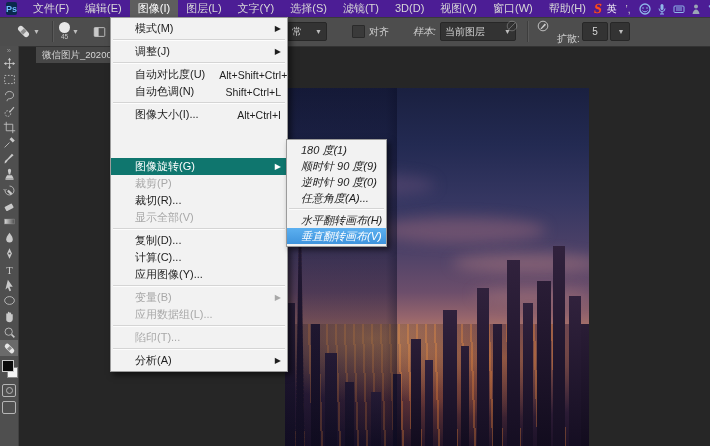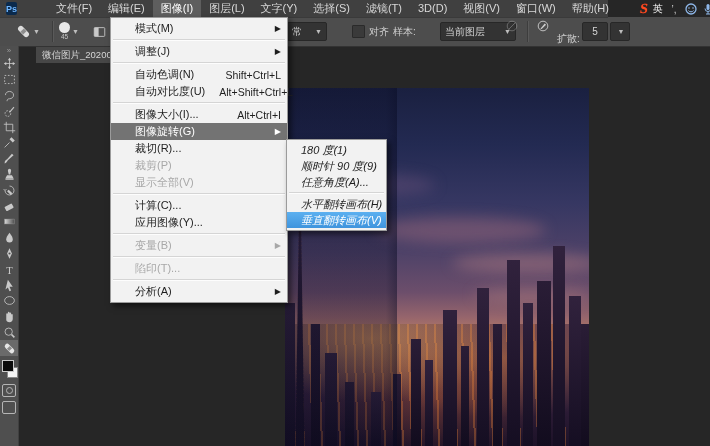--- a/index.html
+++ b/index.html
@@ -1,22 +1,22 @@
 <!DOCTYPE html>
 <html><head>
 <meta charset="utf-8">
 <style>
   html,body{margin:0;padding:0;background:#1e1e1e;}
   #app{position:relative;width:710px;height:446px;overflow:hidden;
        font-family:"Liberation Sans",sans-serif;background:#262626;
        -webkit-font-smoothing:antialiased;}
   
-  #menubar{position:absolute;left:0;top:0;width:608px;height:17px;background:#404040;
+  #menubar{position:absolute;left:0;top:0;width:710px;height:17px;background:#4c1d95;
            display:flex;align-items:center;color:#d8d8d8;font-size:11px;z-index:40;
-           border-bottom:1px solid #3a3a3a;gap:23px;}
+           border-bottom:1px solid #3a3a3a;}
   .ps-logo{width:17px;height:13px;margin:0 8px 0 6px;background:#0a2a4d;border-radius:2px;
            color:#6fb6ff;font-size:9px;font-weight:bold;display:flex;align-items:center;
            justify-content:center;}
   .menu-item{padding:1px 8px;height:15px;line-height:15px;cursor:default;white-space:nowrap;}
   .menu-item.active{background:#5e5e5e;color:#ffffff;}
   #tray{margin-left:auto;display:flex;align-items:center;gap:5px;padding-right:6px;}
   .ime-logo{color:#ff4a1f;font-weight:bold;font-size:14px;font-family:"Liberation Serif",serif;
             text-shadow:0 0 1px #a32;transform:skew(-8deg);}
   .ime-mode{color:#fff;font-size:10px;}
   .tray-ic{width:12px;height:12px;display:inline-block;}
@@ -80,21 +80,21 @@
   .menu-panel{position:absolute;background:#f2f2f2;border:1px solid #9b9b9b;
               box-shadow:3px 3px 6px rgba(0,0,0,.55);z-index:50;padding:2px 0;
               font-size:11px;color:#1e1e1e;}
   #image-menu{left:110px;top:17px;width:176px;}
   #rotate-submenu{left:286px;top:139px;width:99px;font-style:italic;}
   .menu-row{display:flex;align-items:center;height:17px;padding:0 6px 0 24px;white-space:nowrap;}
   #rotate-submenu .menu-row{height:16px;padding-left:14px;}
   .menu-row .sc{margin-left:auto;padding-left:14px;font-size:10.5px;}
   .menu-row .arr{margin-left:auto;font-size:8px;}
   .menu-row.disabled{color:#a8a8a8;}
-  .menu-row.hl{background:#737373;color:#fff;}
+  .menu-row.hl{background:#0f766e;color:#fff;margin-top:35px;}
   .menu-row.hl2{background:linear-gradient(#5cb0f0,#3f94dd);color:#fff;}
   .menu-sep{border-top:1px solid #d5d5d5;border-bottom:1px solid #fdfdfd;margin:2px 2px;}
 </style>
 </head>
 <body>
 
 <div id="app">
 
   <div id="menubar">
     <div class="ps-logo">Ps</div>
@@ -182,21 +182,21 @@
     <div class="ob" style="left:287px;">
       <span class="dd" style="width:30px;justify-content:space-between;">
         <span>常</span>
         <span class="chev">▼</span>
       </span>
     </div>
     <div class="ob" style="left:352px;gap:4px;">
       <span class="cbx"></span>
       <span class="ob-label">对齐</span>
     </div>
-    <div class="ob" style="left:393px;">
+    <div class="ob" style="left:413px;font-style:italic;">
       <span class="ob-label">样本:</span>
     </div>
     <div class="ob" style="left:420px;">
       <span class="dd" style="width:66px;justify-content:space-between;margin-left:20px;">
         <span>当前图层</span>
         <span class="chev">▼</span>
       </span>
     </div>
     <div class="ob ob-ic disabled-ic" style="left:503px;">
       <svg width="14" height="14" viewBox="0 0 16 16">
@@ -388,76 +388,85 @@
         <span>模式(M)</span>
         <span class="arr">▶</span>
       </div>
       <div class="menu-sep"></div>
       <div class="menu-row">
         <span>调整(J)</span>
         <span class="arr">▶</span>
       </div>
       <div class="menu-sep"></div>
       <div class="menu-row">
+        <span>自动对比度(U)</span>
+        <span class="sc">Alt+Shift+Ctrl+L</span>
+      </div>
+      <div class="menu-row">
         <span>自动色调(N)</span>
         <span class="sc">Shift+Ctrl+L</span>
-      </div>
-      <div class="menu-row">
-        <span>自动对比度(U)</span>
-        <span class="sc">Alt+Shift+Ctrl+L</span>
       </div>
       <div class="menu-sep"></div>
       <div class="menu-row">
         <span>图像大小(I)...</span>
         <span class="sc">Alt+Ctrl+I</span>
       </div>
       <div class="menu-row hl">
         <span>图像旋转(G)</span>
         <span class="arr">▶</span>
       </div>
-      <div class="menu-row">
-        <span>裁切(R)...</span>
-      </div>
       <div class="menu-row disabled">
         <span>裁剪(P)</span>
       </div>
+      <div class="menu-row">
+        <span>裁切(R)...</span>
+      </div>
       <div class="menu-row disabled">
         <span>显示全部(V)</span>
       </div>
       <div class="menu-sep"></div>
+      <div class="menu-row">
+        <span>复制(D)...</span>
+      </div>
       <div class="menu-row">
         <span>计算(C)...</span>
       </div>
       <div class="menu-row">
         <span>应用图像(Y)...</span>
       </div>
       <div class="menu-sep"></div>
       <div class="menu-row disabled">
         <span>变量(B)</span>
         <span class="arr">▶</span>
       </div>
+      <div class="menu-row disabled">
+        <span>应用数据组(L)...</span>
+      </div>
       <div class="menu-sep"></div>
       <div class="menu-row disabled">
         <span>陷印(T)...</span>
       </div>
       <div class="menu-sep"></div>
       <div class="menu-row">
         <span>分析(A)</span>
         <span class="arr">▶</span>
       </div>
     </div>
 
   <div id="rotate-submenu" class="menu-panel">
       <div class="menu-row">
         <span>180 度(1)</span>
       </div>
       <div class="menu-row">
         <span>顺时针 90 度(9)</span>
       </div>
       <div class="menu-row">
+        <span>逆时针 90 度(0)</span>
+      </div>
+      <div class="menu-row">
         <span>任意角度(A)...</span>
       </div>
       <div class="menu-sep"></div>
       <div class="menu-row">
         <span>水平翻转画布(H)</span>
       </div>
       <div class="menu-row hl2">
         <span>垂直翻转画布(V)</span>
       </div>
     </div>

